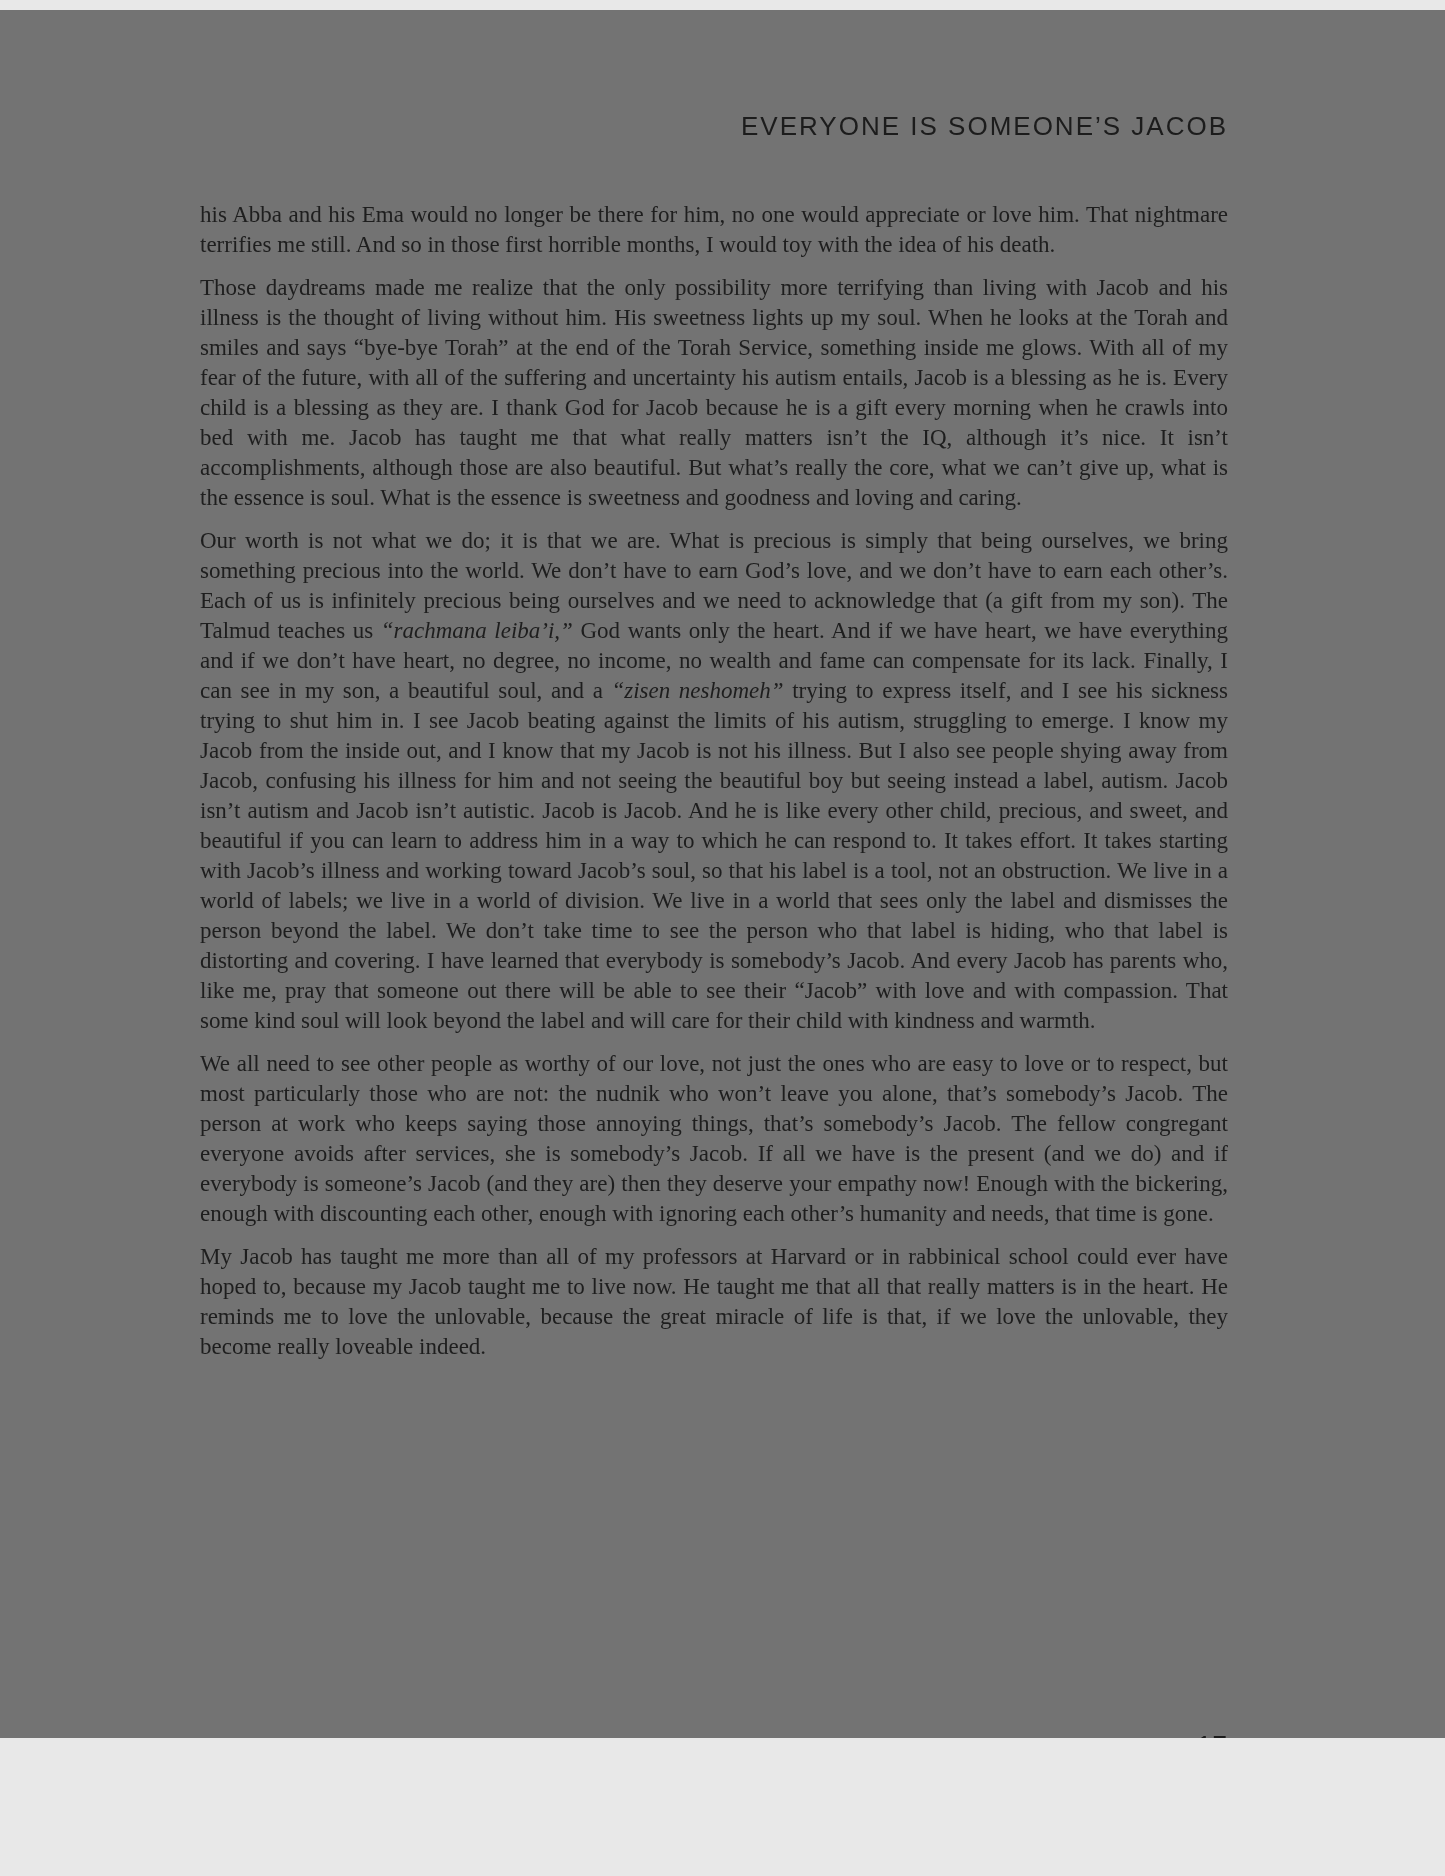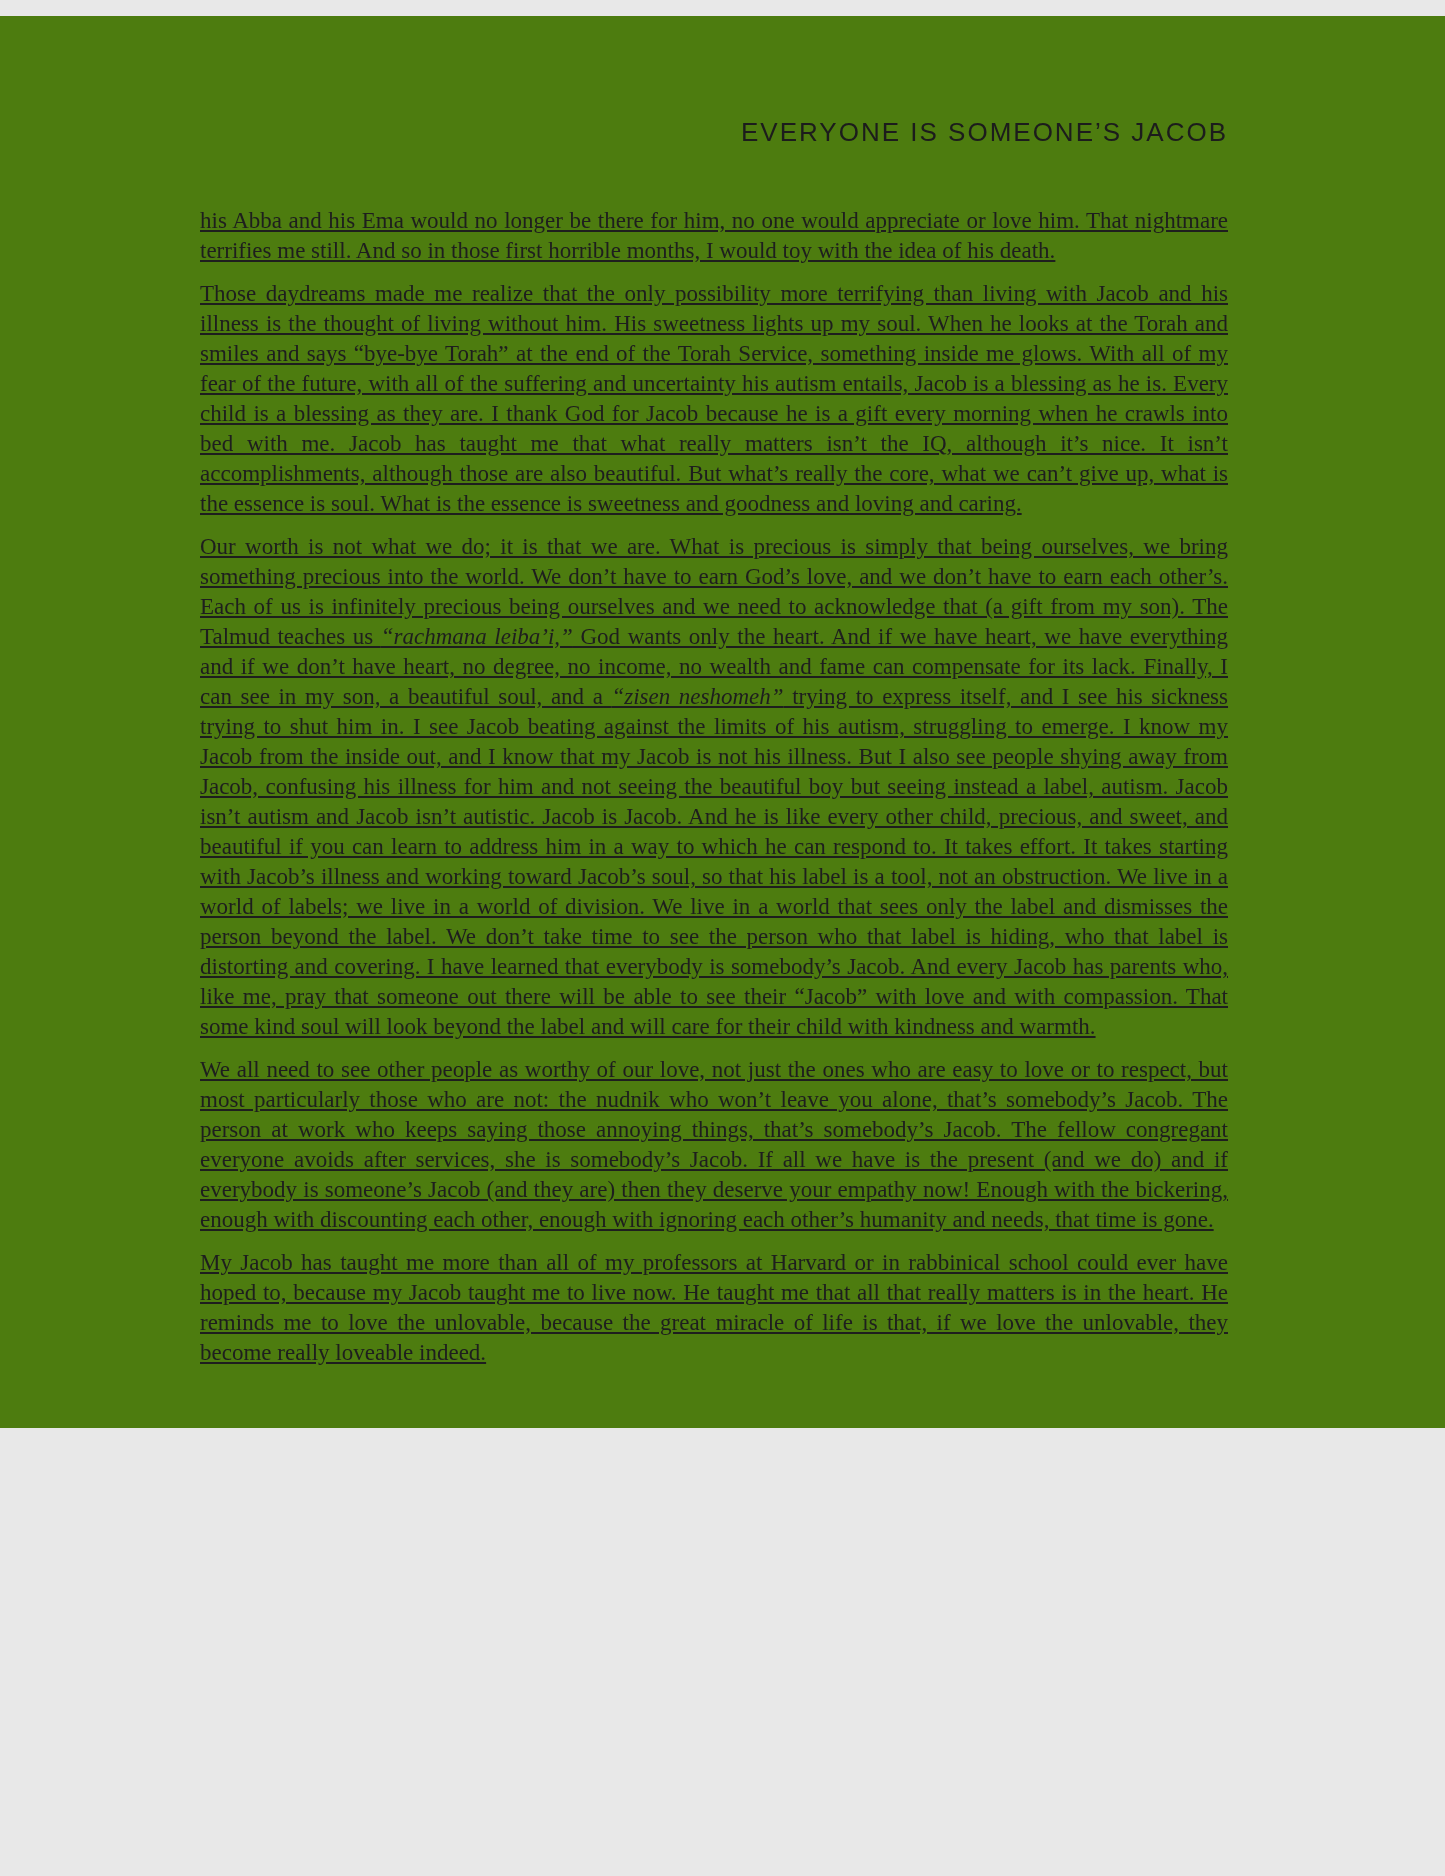--- a/index.html
+++ b/index.html
@@ -3,23 +3,23 @@
 <meta charset="utf-8">
 <style>
   html, body {
     margin: 0;
     padding: 0;
     background: #e8e8e8;
   }
   .page {
     position: relative;
     width: 1445px;
-    height: 1412px;
-    margin: 16px auto;
-    background: #4d7c0f;
+    height: 1728px;
+    margin: 10px auto;
+    background: #737373;
     overflow: hidden;
   }
   .running-header {
     position: absolute;
     top: 103px;
     right: 217px;
     font-family: "Liberation Sans", sans-serif;
     font-size: 26px;
     line-height: 1;
     letter-spacing: 2px;
@@ -34,21 +34,20 @@
     width: 1028px;
     font-family: "Liberation Serif", "DejaVu Serif", serif;
     font-size: 23px;
     line-height: 30px;
     text-align: justify;
     color: #1e1e1e;
   }
   .document-body p.para {
     margin: 0 0 13px 0;
     padding: 0;
-    text-decoration: underline;
   }
   .document-body p.para:last-child {
     margin-bottom: 0;
   }
   .em {
     font-style: italic;
   }
   .page-number {
     position: absolute;
     top: 1722px;

